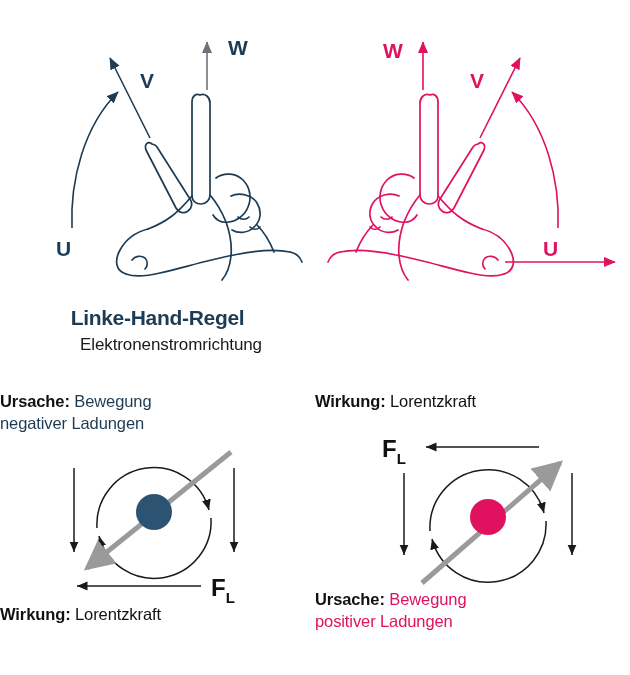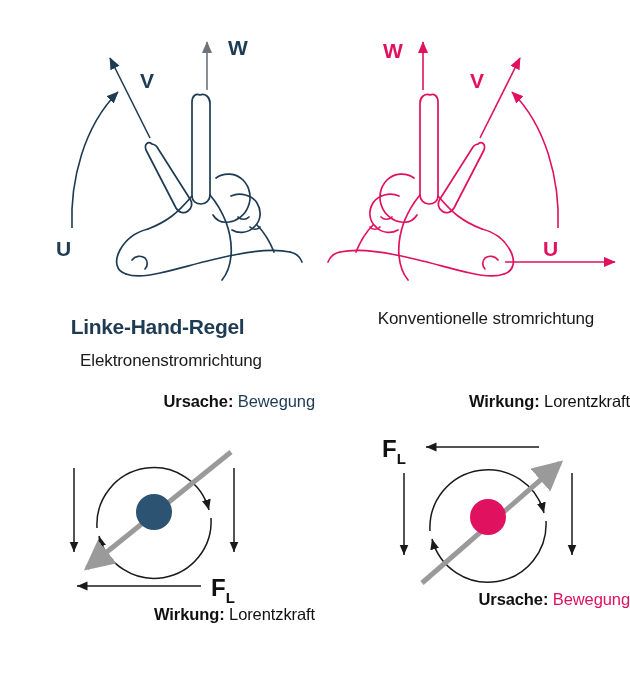--- a/index.html
+++ b/index.html
@@ -14,29 +14,29 @@
   .col{position:absolute;top:0;width:315px;height:675px;}
   .col-left{left:0;}
   .col-right{left:315px;}
 
   .hand-box{position:absolute;left:0;top:0;width:315px;height:300px;}
   .hand-box svg{display:block;}
 
   .titles{position:absolute;left:0;top:305px;width:315px;text-align:center;}
   .rule-title{
     font-size:21px;font-weight:bold;letter-spacing:-0.3px;
-    line-height:26px;margin:9px;
+    line-height:26px;margin:0;
   }
   .rule-sub{
     font-size:17px;font-weight:normal;color:#1a1a1a;
     line-height:24px;margin:2px 0 0 0;letter-spacing:-0.1px;padding-left:27px;
   }
 
   .cap{
-    position:absolute;width:315px;text-align:right;
+    position:absolute;width:315px;text-align:left;
     font-size:16.5px;line-height:22px;letter-spacing:-0.1px;
   }
   .cap b{font-weight:bold;color:#111111;}
   .cap .val{font-weight:normal;}
 
   .diagram{position:absolute;width:315px;height:175px;left:16px;}
   .diagram svg{display:block;margin:0 auto;}
 </style>
 </head>
 <body>
@@ -107,20 +107,21 @@
     <div class="titles">
       <div class="rule-title" style="color:#1d3b53">Linke-Hand-Regel</div>
       <div class="rule-sub">Elektronenstromrichtung</div>
     </div>
 
     <div class="cap" style="top:390px;">
       <div>
         <b>Ursache:</b>
         <span class="val" style="color:#1d3b53">Bewegung</span>
       </div>
+      <div class="val" style="color:#1d3b53">negativer Ladungen</div>
     </div>
 
     <div class="diagram" style="top:440px;">
       <svg width="250" height="175" viewBox="0 0 250 175" xmlns="http://www.w3.org/2000/svg">
         <defs>
           <marker id="ahBlkL" markerWidth="9" markerHeight="9" refX="7" refY="3" orient="auto">
             <path d="M0,0 L7,3 L0,6 z" fill="#1a1a1a"></path>
           </marker>
           <marker id="ahGrayBigL" markerWidth="7" markerHeight="7" refX="5.2" refY="3" orient="auto">
             <path d="M0,0 L6,3 L0,6 z" fill="#9a9a9a"></path>
@@ -206,21 +207,20 @@
           <path d="M243,228 C245,180 231,126 197,92" fill="none" stroke="#e0115f" stroke-width="1.6" marker-end="url(#ahPink)"></path>
         </g>
         <text x="228" y="256" font-family="Liberation Sans, sans-serif" font-size="21" font-weight="bold" fill="#e0115f">U</text>
         <g>
           <line x1="190" y1="262" x2="300" y2="262" stroke="#e0115f" stroke-width="1.6" marker-end="url(#ahPink)"></line>
         </g>
       </svg>
     </div>
 
     <div class="titles">
-      <div class="rule-sub">Konventionelle stromrichtung</div>
     </div>
 
     <div class="cap" style="top:390px;">
       <div>
         <b>Wirkung:</b>
         <span class="val" style="color:#111111">Lorentzkraft</span>
       </div>
     </div>
 
     <div class="diagram" style="top:425px;">
@@ -257,16 +257,17 @@
 
         <circle cx="124" cy="92" r="18" fill="#e0115f"></circle>
       </svg>
     </div>
 
     <div class="cap" style="top:588px;">
       <div>
         <b>Ursache:</b>
         <span class="val" style="color:#e0115f">Bewegung</span>
       </div>
+      <div class="val" style="color:#e0115f">positiver Ladungen</div>
     </div>
   </div>
 
 </div>
 
 </body></html>

